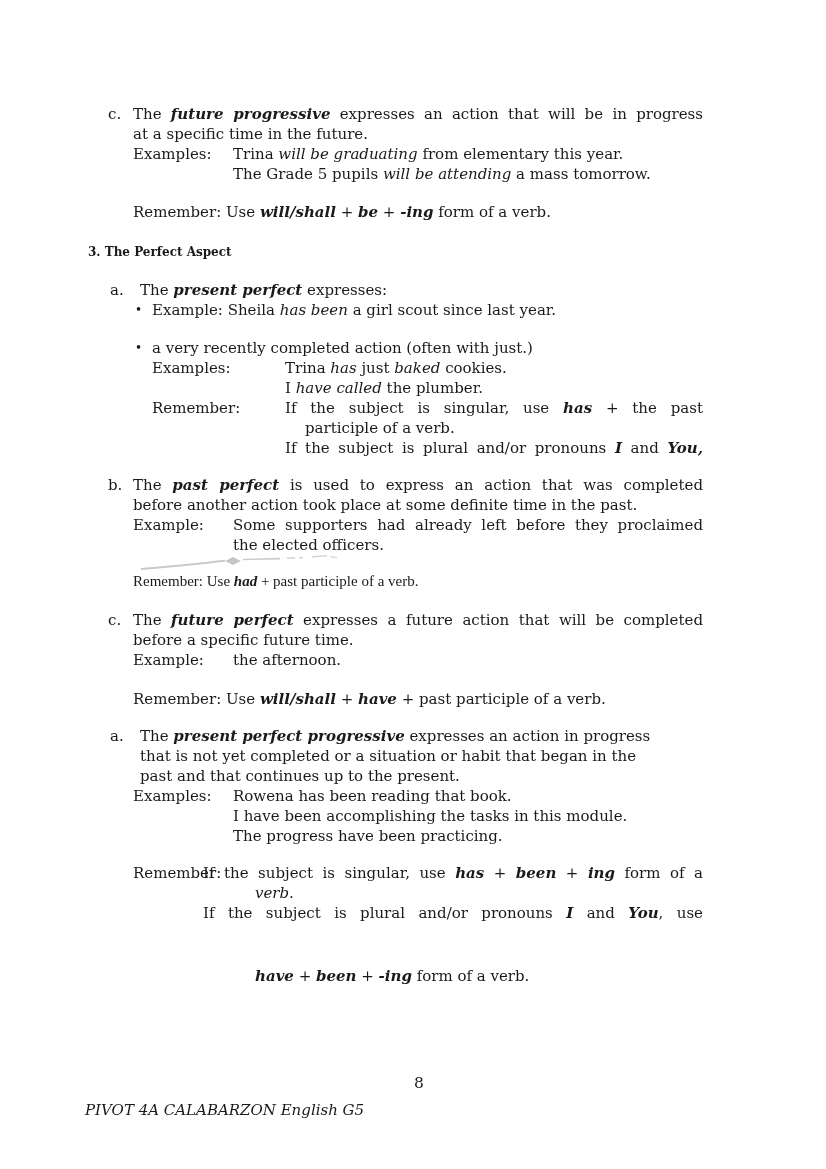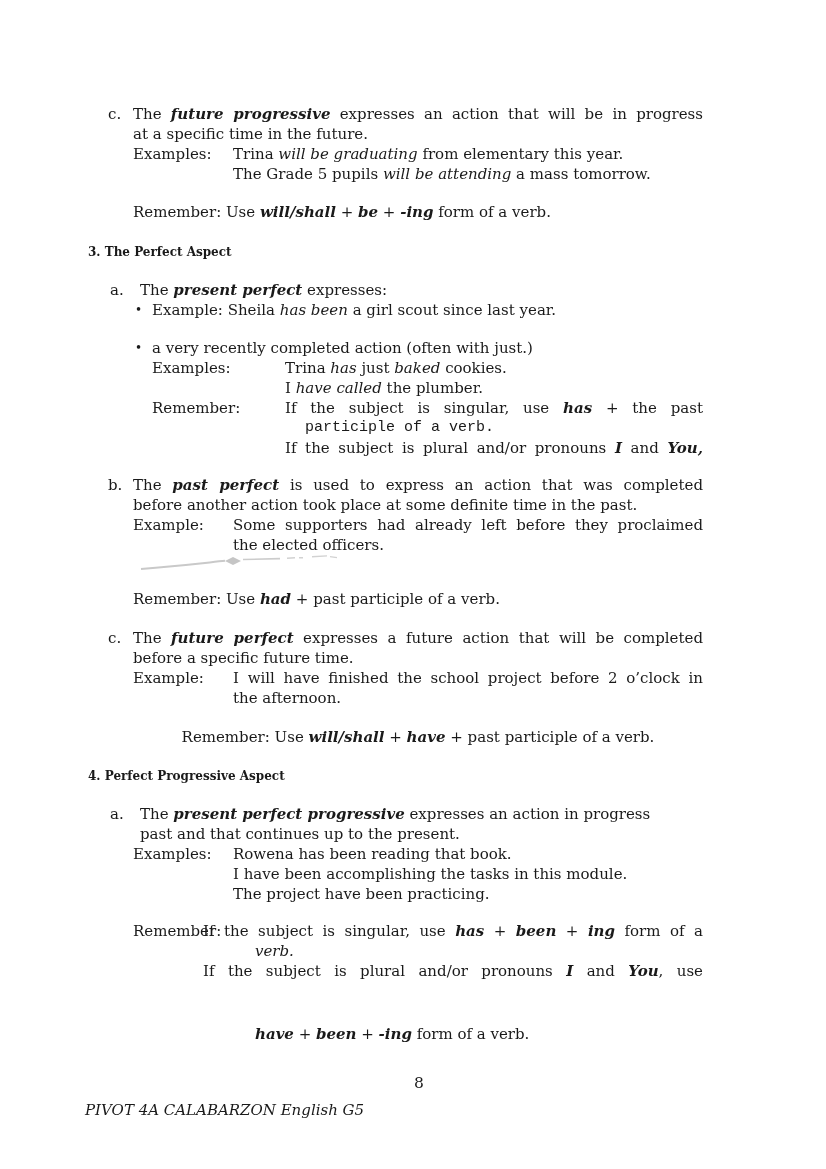--- a/index.html
+++ b/index.html
@@ -61,70 +61,67 @@
         <div class="line"><span>a very recently completed action (often with just.)</span></div>
       </div>
       <div class="block" style="padding-left: 197px;">
         <span class="blabel" style="left: 64px;">Examples:</span>
         <div class="line"><span>Trina </span><span class="i">has</span><span> just </span><span class="i">baked</span><span> cookies.</span></div>
         <div class="line"><span>I </span><span class="i">have called</span><span> the plumber.</span></div>
       </div>
       <div class="block" style="padding-left: 197px;">
         <span class="blabel" style="left: 64px;">Remember:</span>
         <div class="line just"><span>If the subject is singular, use </span><span class="bi">has</span><span> + the past</span></div>
-        <div class="line" style="padding-left: 20px; font-family: Liberation Mono, monospace;"><span>participle of a verb.</span></div>
+        <div class="line" style="padding-left: 20px;"><span>participle of a verb.</span></div>
         <div class="line just"><span>If the subject is plural and/or pronouns </span><span class="bi">I</span><span> and </span><span class="bi">You,</span></div>
       </div>
       <div class="block" style="margin-top: 17px; padding-left: 45px;">
         <span class="blabel" style="left: 20px;">b.</span>
         <div class="line just"><span>The </span><span class="bi">past perfect</span><span> is used to express an action that was completed</span></div>
         <div class="line"><span>before another action took place at some definite time in the past.</span></div>
       </div>
       <div class="block" style="padding-left: 145px;">
         <span class="blabel" style="left: 45px;">Example:</span>
         <div class="line just"><span>Some supporters had already left before they proclaimed</span></div>
         <div class="line"><span>the elected officers.</span></div>
       </div>
       <div class="block artifact-block" style="padding-left: 52px;">
         <svg width="205" height="16" viewBox="0 0 205 16">
           <path d="M1 14 C 38 11, 68 7.5, 85 5.8" stroke="#c9c9c9" stroke-width="2" fill="none"></path>
           <polygon points="85,6 93,2 101,6 93,10" fill="#c5c5c5"></polygon>
           <path d="M103 4.5 L140 3.6" stroke="#cccccc" stroke-width="1.6" fill="none"></path>
           <path d="M147 3.2 L155 2.8 M159 2.8 L163 2.7 M172 1.8 L187 0.9 M190 1.6 L197 2.6" stroke="#d2d2d2" stroke-width="1.4" fill="none"></path>
         </svg>
       </div>
-      <div class="block" style="margin-top: 18px; padding-left: 45px;">
+      <div class="block" style="margin-top: 0; padding-left: 45px; font-family: Liberation Serif, serif;">
         <div class="line"><span>Remember: Use </span><span class="bi">had</span><span> + past participle of a verb.</span></div>
       </div>
       <div class="block" style="margin-top: 19px; padding-left: 45px;">
         <span class="blabel" style="left: 20px;">c.</span>
         <div class="line just"><span>The </span><span class="bi">future perfect</span><span> expresses a future action that will be completed</span></div>
         <div class="line"><span>before a specific future time.</span></div>
       </div>
       <div class="block" style="padding-left: 145px;">
         <span class="blabel" style="left: 45px;">Example:</span>
-        <div class="line just"><span>I will have finished the school project before 2 o’clock in</span></div>
         <div class="line"><span>the afternoon.</span></div>
       </div>
-      <div class="block" style="margin-top: 19px; padding-left: 45px; text-align: center;">
+      <div class="block" style="margin-top: 19px; padding-left: 45px;">
         <div class="line"><span>Remember: Use </span><span class="bi">will/shall</span><span> + </span><span class="bi">have</span><span> + past participle of a verb.</span></div>
-      </div>
-      <div class="block heading" style="margin-top: 19px; padding-left: 0px;">
-        <div class="line"><span>4. Perfect Progressive Aspect</span></div>
       </div>
       <div class="block" style="margin-top: 17px; padding-left: 52px;">
         <span class="blabel" style="left: 22px;">a.</span>
         <div class="line"><span>The </span><span class="bi">present perfect progressive</span><span> expresses an action in progress</span></div>
+        <div class="line"><span>that is not yet completed or a situation or habit that began in the</span></div>
         <div class="line"><span>past and that continues up to the present.</span></div>
       </div>
       <div class="block" style="padding-left: 145px;">
         <span class="blabel" style="left: 45px;">Examples:</span>
         <div class="line"><span>Rowena has been reading that book.</span></div>
         <div class="line"><span>I have been accomplishing the tasks in this module.</span></div>
-        <div class="line"><span>The project have been practicing.</span></div>
+        <div class="line"><span>The progress have been practicing.</span></div>
       </div>
       <div class="block" style="margin-top: 17px; padding-left: 115px;">
         <span class="blabel" style="left: 45px;">Remember:</span>
         <div class="line just"><span>If the subject is singular, use </span><span class="bi">has</span><span> + </span><span class="bi">been</span><span> + </span><span class="bi">ing</span><span> form of a</span></div>
         <div class="line" style="padding-left: 52px; font-style: italic;"><span>verb.</span></div>
         <div class="line just"><span>If the subject is plural and/or pronouns </span><span class="bi">I</span><span> and </span><span class="bi">You</span><span>, use</span></div>
         <div class="line" style="padding-left: 52px; margin-top: 43px;"><span class="bi">have</span><span> + </span><span class="bi">been</span><span> + </span><span class="bi">-ing</span><span> form of a verb.</span></div>
       </div>
     </div>
   <div class="footer-text">PIVOT 4A CALABARZON English G5</div>

